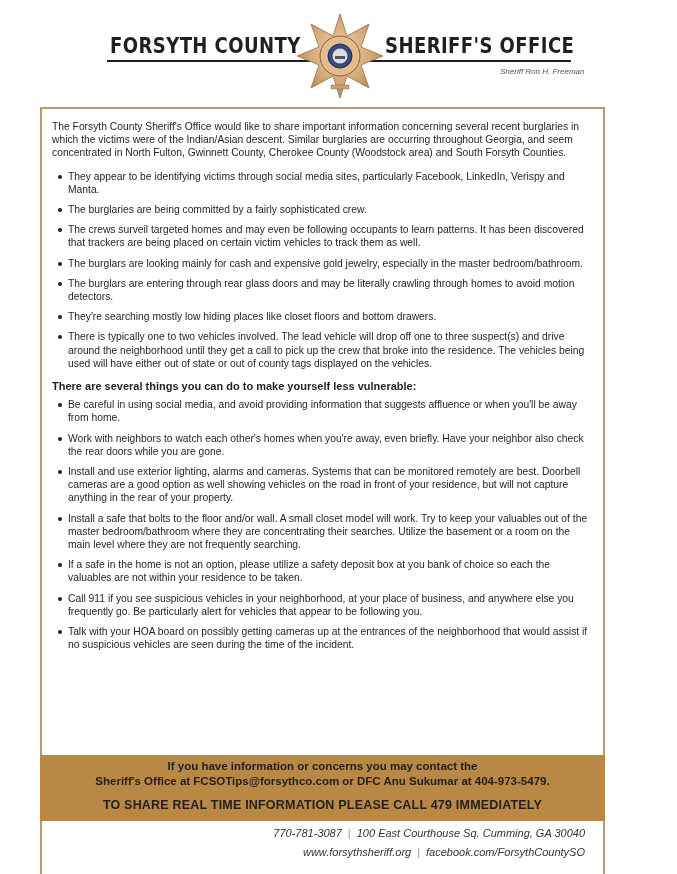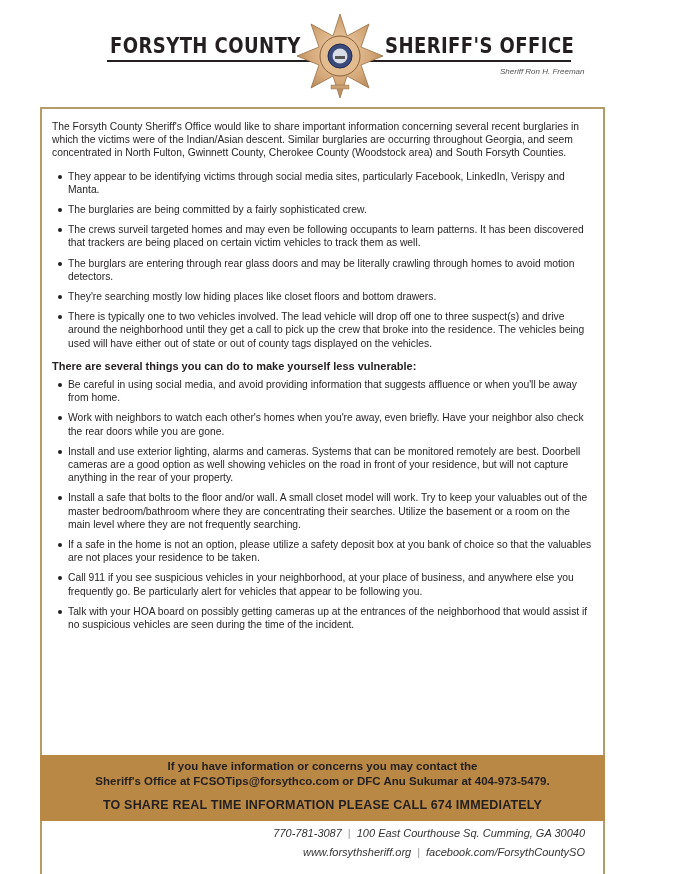--- a/index.html
+++ b/index.html
@@ -74,41 +74,42 @@
   </svg>
 </div>
 
 <div class="content-box">
   <p class="intro">The Forsyth County Sheriff's Office would like to share important information concerning several recent burglaries in which the victims were of the Indian/Asian descent.  Similar burglaries are occurring throughout Georgia, and seem concentrated in North Fulton, Gwinnett County, Cherokee County (Woodstock area) and South Forsyth Counties.</p>
 
   <ul class="bullets">
     <li>They appear to be identifying victims through social media sites, particularly Facebook, LinkedIn, Verispy and Manta.</li>
     <li>The burglaries are being committed by a fairly sophisticated crew.</li>
     <li>The crews surveil targeted homes and may even be following occupants to learn patterns.  It has been discovered that trackers are being placed on certain victim vehicles to track them as well.</li>
+    <li>The burglars are looking mainly for cash and expensive gold jewelry, especially in the master bedroom/bathroom.</li>
     <li>The burglars are entering through rear glass doors and may be literally crawling through homes to avoid motion detectors.</li>
     <li>They're searching mostly low hiding places like closet floors and bottom drawers.</li>
     <li>There is typically one to two vehicles involved.  The lead vehicle will drop off one to three suspect(s) and drive around the neighborhood until they get a call to pick up the crew that broke into the residence.  The vehicles being used will have either out of state or out of county tags displayed on the vehicles.</li>
   </ul>
 
   <div class="section-heading">There are several things you can do to make yourself less vulnerable:</div>
   <ul class="bullets">
     <li>Be careful in using social media, and avoid providing information that suggests affluence or when you'll be away from home.</li>
     <li>Work with neighbors to watch each other's homes when you're away, even briefly.  Have your neighbor also check the rear doors while you are gone.</li>
     <li>Install and use exterior lighting, alarms and cameras.  Systems that can be monitored remotely are best. Doorbell cameras are a good option as well showing vehicles on the road in front of your residence, but will not capture anything in the rear of your property.</li>
     <li>Install a safe that bolts to the floor and/or wall.  A small closet model will work.  Try to keep your valuables out of the master bedroom/bathroom where they are concentrating their searches.  Utilize the basement or a room on the main level where they are not frequently searching.</li>
-    <li>If a safe in the home is not an option, please utilize a safety deposit box at you bank of choice so that the valuables are not places your residence to be taken.</li>
+    <li>If a safe in the home is not an option, please utilize a safety deposit box at you bank of choice so each the valuables are not within your residence to be taken.</li>
     <li>Call 911 if you see suspicious vehicles in your neighborhood, at your place of business, and anywhere else you frequently go.  Be particularly alert for vehicles that appear to be following you.</li>
     <li>Talk with your HOA board on possibly getting cameras up at the entrances of the neighborhood that would assist if no suspicious vehicles are seen during the time of the incident.</li>
   </ul>
 </div>
 
 <div class="contact-band">
   <div class="contact-line1">If you have information or concerns you may contact the</div>
   <div class="contact-line2">Sheriff's Office at FCSOTips@forsythco.com or DFC Anu Sukumar at 404-973-5479.</div>
-  <div class="contact-cta">TO SHARE REAL TIME INFORMATION PLEASE CALL 674 IMMEDIATELY</div>
+  <div class="contact-cta">TO SHARE REAL TIME INFORMATION PLEASE CALL 479 IMMEDIATELY</div>
 </div>
 
 <div class="footer footer-1">
   <span>770-781-3087</span><span class="sep">|</span><span>100 East Courthouse Sq. Cumming, GA 30040</span>
 </div>
 <div class="footer footer-2">
   <span>www.forsythsheriff.org</span><span class="sep">|</span><span>facebook.com/ForsythCountySO</span>
 </div>
 
 </body></html>

